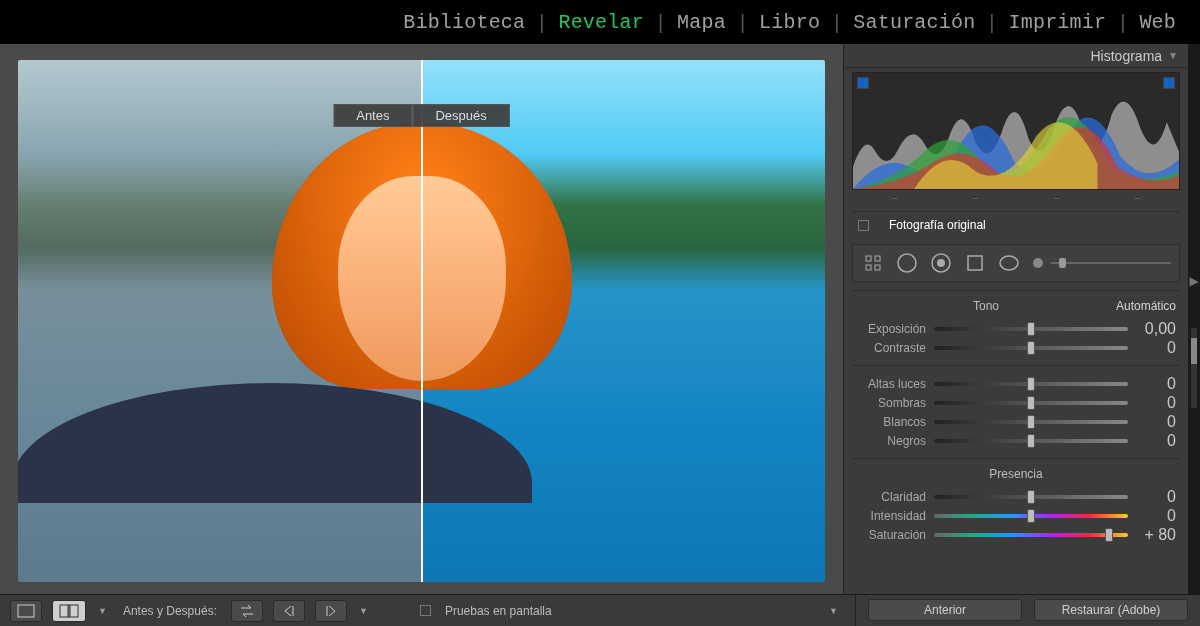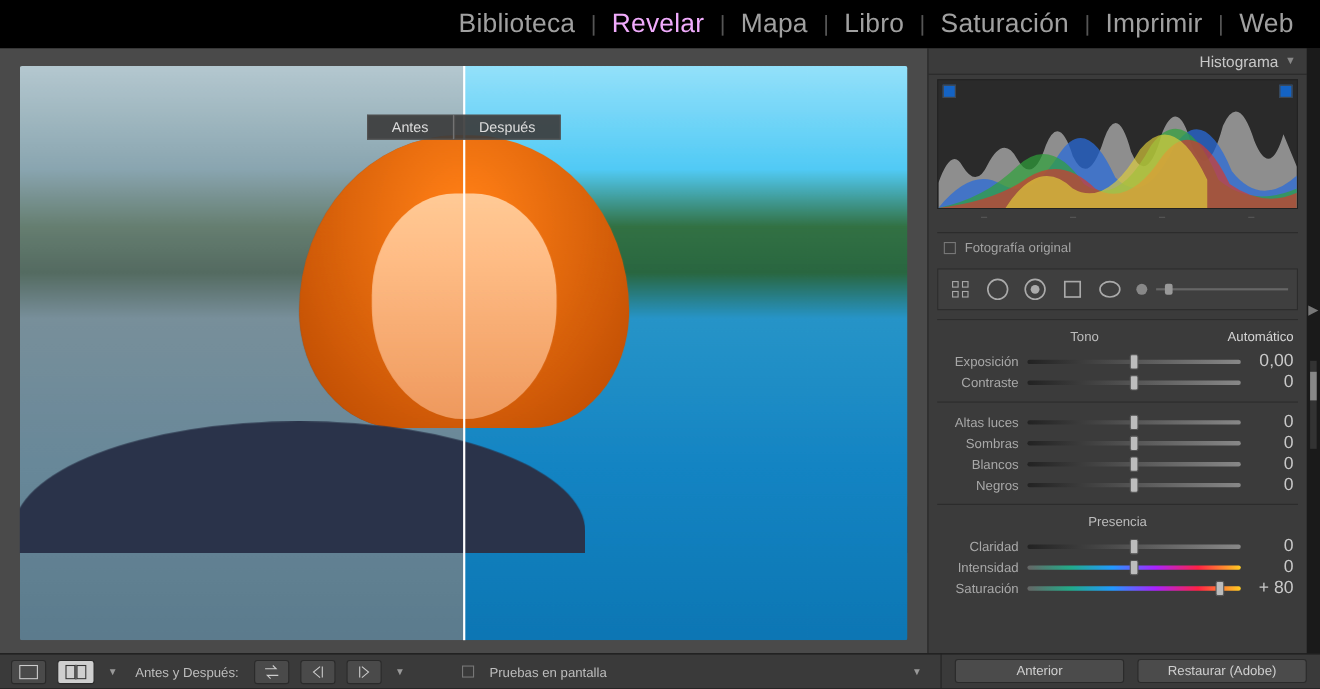--- a/index.html
+++ b/index.html
@@ -16,26 +16,27 @@
   height: 44px;
   background: #000;
   display: flex;
   align-items: center;
   justify-content: flex-end;
   padding: 0 18px 0 0;
   gap: 0;
 }
 .nav-item {
   color: #a0a0a0;
-  font-size: 24px;
+  font-size: 20px;
   padding: 0 6px;
   cursor: pointer;
   letter-spacing: 0.2px;
-}
-.nav-item.active { color: #f0abfc; }
+  font-family: Liberation Mono, monospace;
+}
+.nav-item.active { color: #22c55e; }
 .nav-sep { color: #555; font-size: 20px; padding: 0 8px; }
 
 .main {
   display: flex;
   height: 550px;
   background: #2b2b2b;
 }
 
 .center-pane {
   width: 843px;
@@ -159,23 +160,23 @@
   overflow: hidden;
 }
 .histo-svg { width: 100%; height: 100%; display: block; }
 .hclip { position: absolute; top: 4px; width: 12px; height: 12px; background: #1463c4; border: 1px solid #444; }
 .hclip.left { left: 4px; }
 .hclip.right { right: 4px; }
 .histo-ticks { display: flex; justify-content: space-around; padding: 2px 10px; color: #666; font-size: 10px;}
 .orig-row {
   margin: 6px 8px 0 8px;
   padding: 6px 6px;
-  display: flex; align-items: center; gap: 8px;
+  display: flex; align-items: center; gap: 20px;
   border-top: 1px solid #2c2c2c;
-  color: #a3a3a3;
+  color: #ffffff;
 }
 .chk { width: 11px; height: 11px; border: 1px solid #777; display: inline-block; }
 .tool-row {
   margin: 6px 8px 0 8px;
   background: #3f3f3f;
   border: 1px solid #2c2c2c;
   display: flex; align-items: center; gap: 10px;
   padding: 6px 8px;
 }
 .tool { width: 24px; height: 24px; display: flex; align-items: center; justify-content: center; cursor: pointer;}

